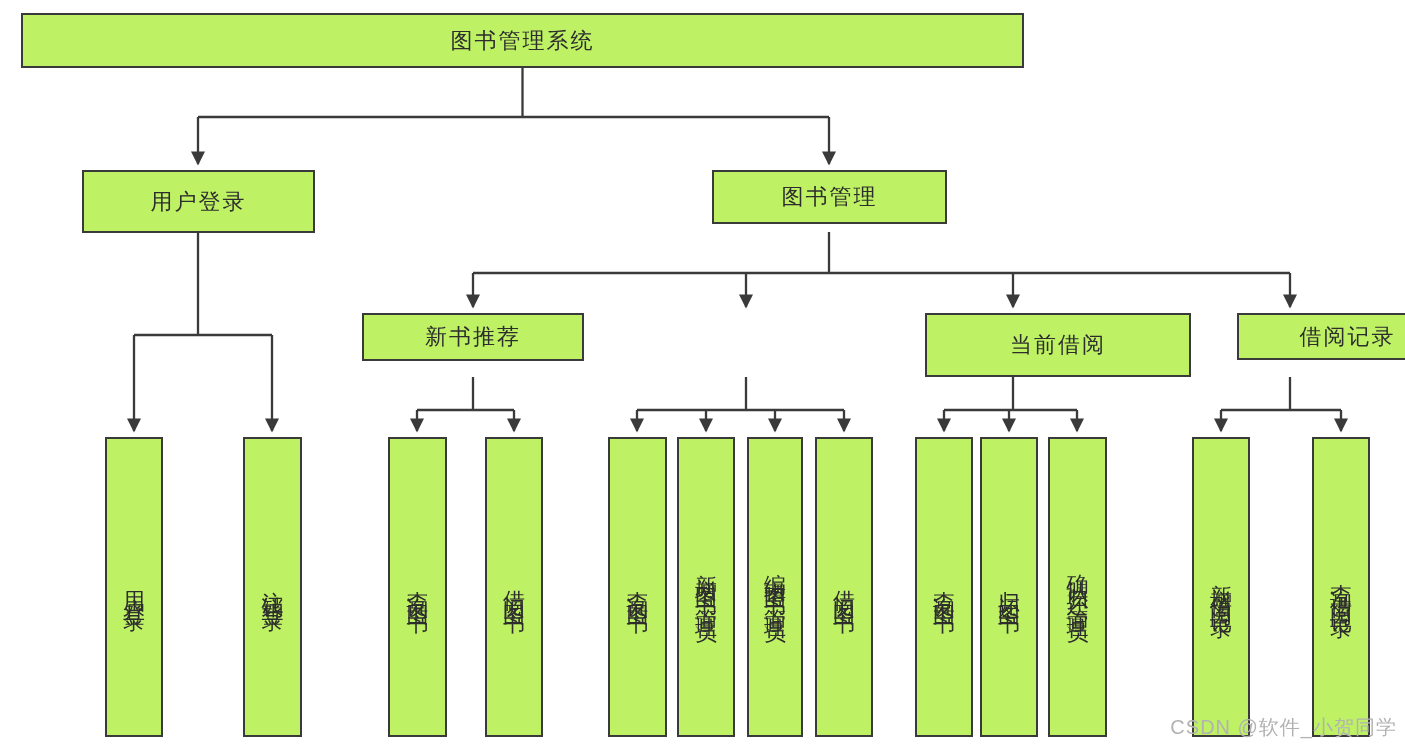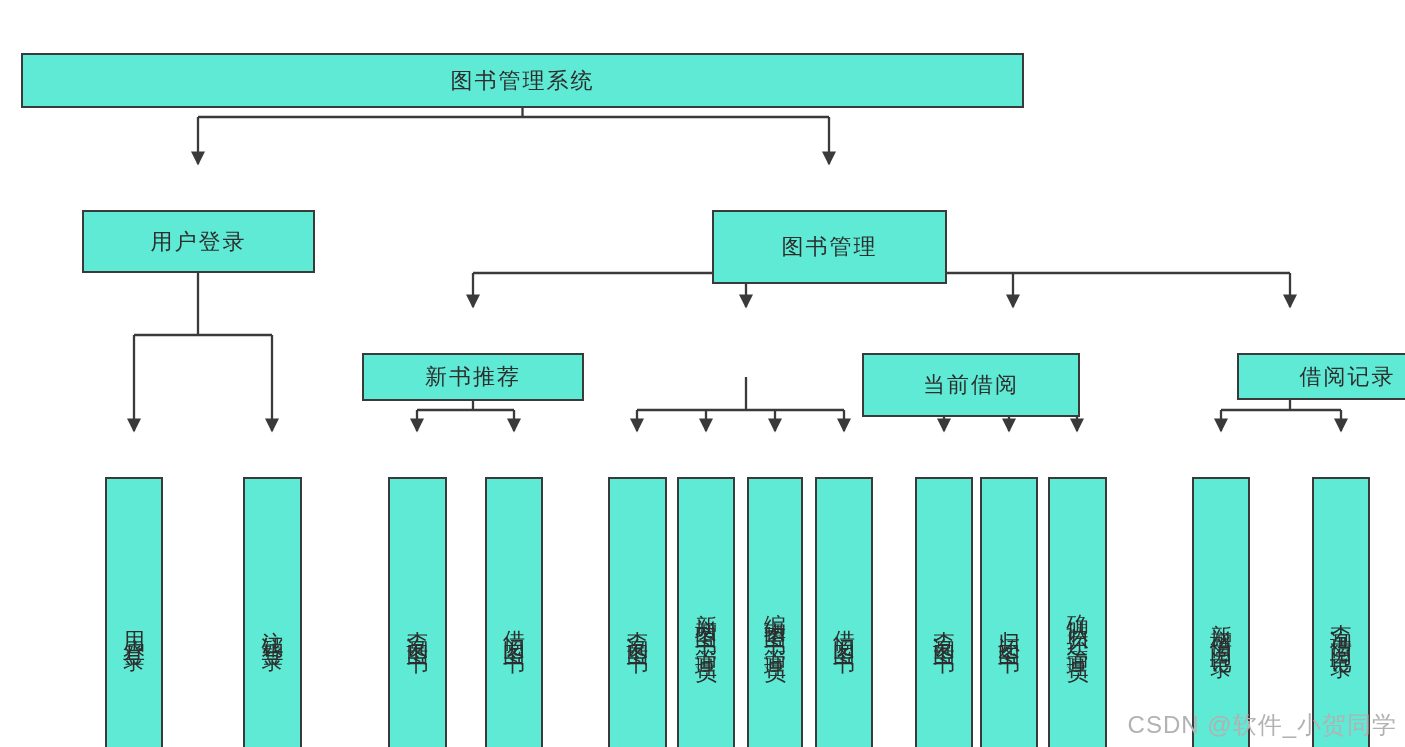--- a/index.html
+++ b/index.html
@@ -4,37 +4,36 @@
 <style>
   html,body{margin:0;padding:0;}
   body{
     width:1405px;height:747px;position:relative;background:#ffffff;
     font-family:"Liberation Sans","DejaVu Sans",sans-serif;
     overflow:hidden;
   }
   .canvas{position:absolute;inset:0;}
   svg.connectors{position:absolute;left:0;top:0;z-index:1;}
   .node{
-    position:absolute;z-index:2;background:#5eead4;
+    position:absolute;z-index:2;background:#bef264;
     border:2.5px solid #3a3a3a;box-sizing:border-box;
     display:flex;align-items:center;justify-content:center;
     color:#2d2d2d;font-size:22px;letter-spacing:2px;
     white-space:nowrap;
-    margin-top:40px;
   }
   .leaf .vtext{
     writing-mode:vertical-rl;
     letter-spacing:7px;
     line-height:1;
     white-space:nowrap;
   }
   .watermark{
     position:absolute;z-index:3;
     right:8px;bottom:6px;
-    font-size:24px;letter-spacing:1px;
+    font-size:20px;letter-spacing:1px;
     color:#b2b2b2;
   }
 </style>
 </head>
 <body>
 
 <div class="canvas">
 
   <svg class="connectors" width="1405" height="747" viewBox="0 0 1405 747">
     <defs>
@@ -79,28 +78,28 @@
     </g>
   </svg>
 
   <div class="node" style="left:21px;top:13px;width:1003px;height:55px">
     <span>图书管理系统</span>
   </div>
 
   <div class="node" style="left:82px;top:170px;width:233px;height:63px">
     <span>用户登录</span>
   </div>
-  <div class="node" style="left:712px;top:170px;width:235px;height:74px">
+  <div class="node" style="left:712px;top:170px;width:235px;height:54px">
     <span>图书管理</span>
   </div>
 
   <div class="node" style="left:362px;top:313px;width:222px;height:48px">
     <span>新书推荐</span>
   </div>
-  <div class="node" style="left:862px;top:313px;width:218px;height:64px">
+  <div class="node" style="left:925px;top:313px;width:266px;height:64px">
     <span>当前借阅</span>
   </div>
   <div class="node" style="left:1237px;top:313px;width:221px;height:47px">
     <span>借阅记录</span>
   </div>
 
   <div class="node leaf" style="left:105px;top:437px;width:58px;height:300px">
     <span class="vtext">用户登录</span>
   </div>
   <div class="node leaf" style="left:243px;top:437px;width:59px;height:300px">

